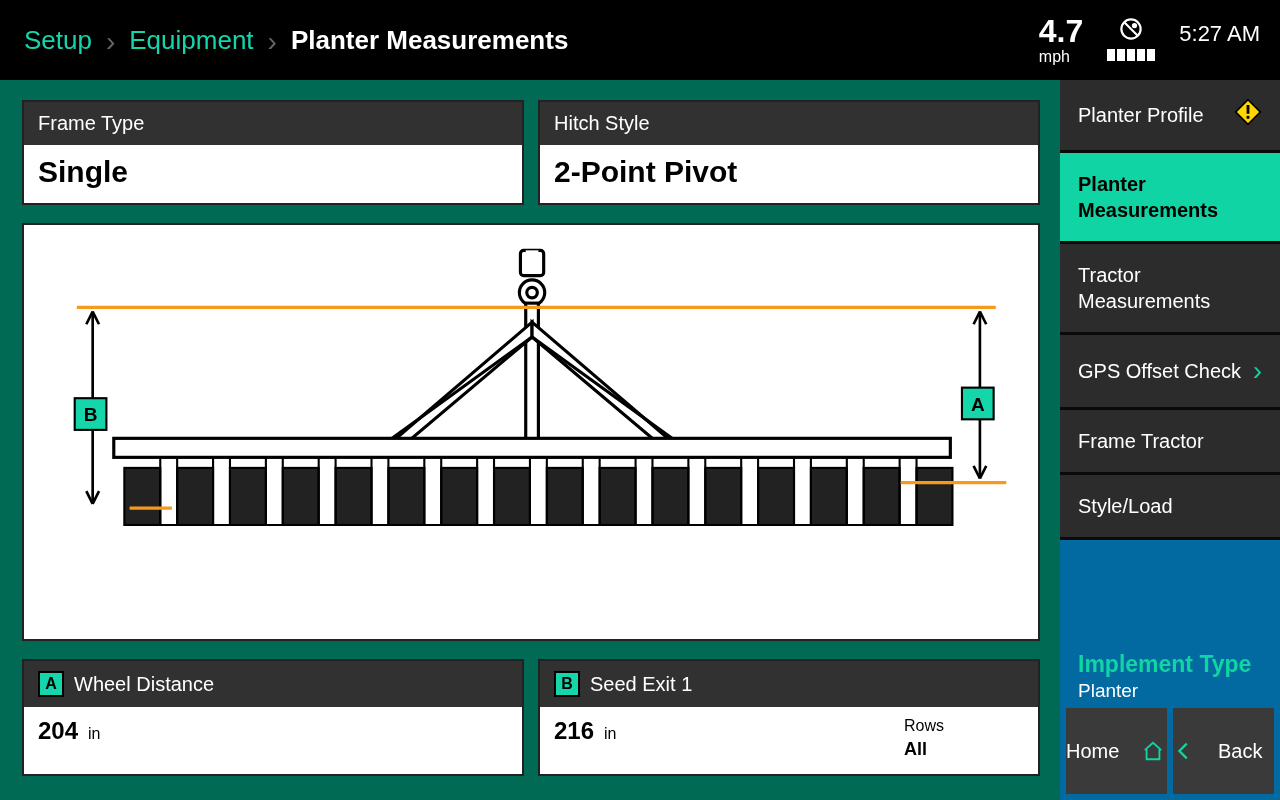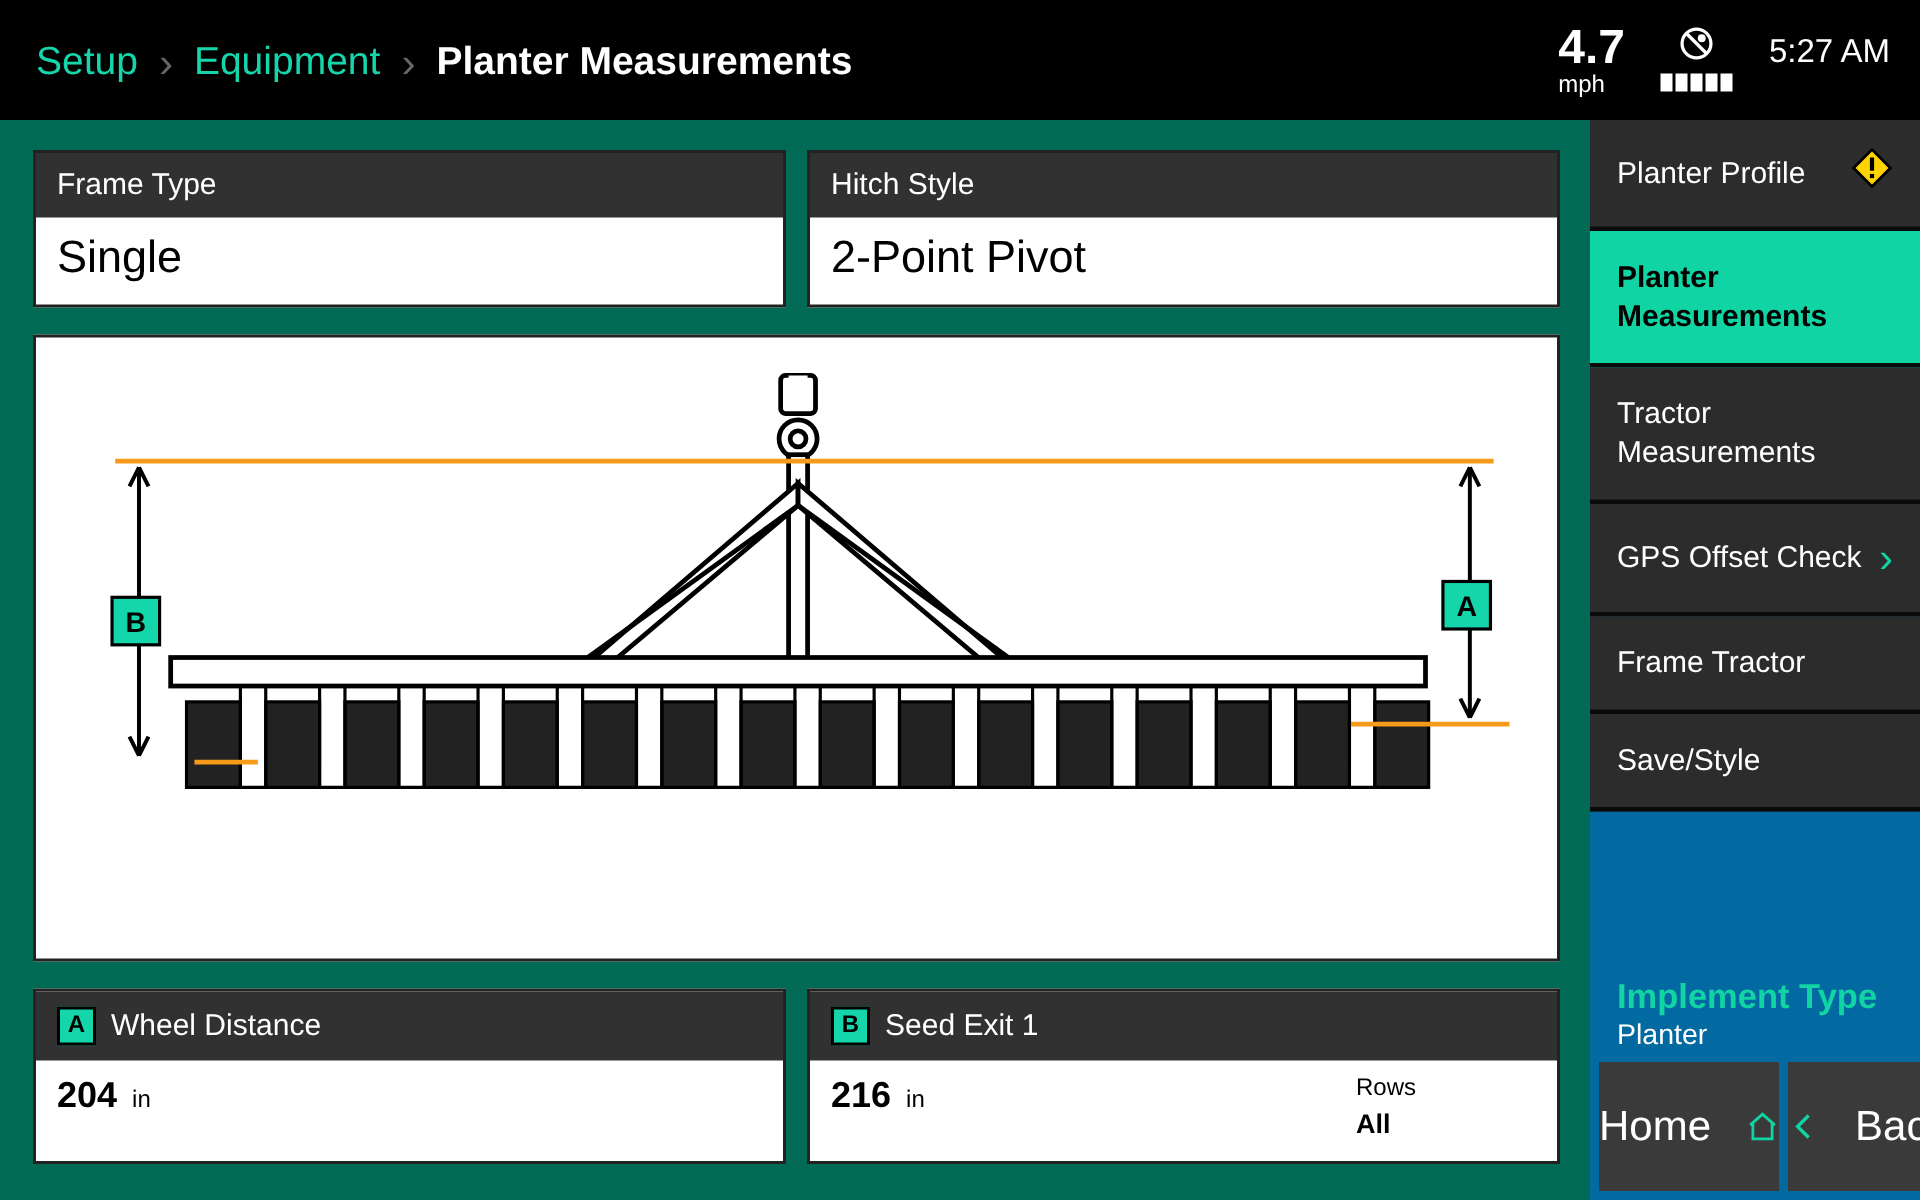--- a/index.html
+++ b/index.html
@@ -21,21 +21,21 @@
   .clock { font-size: 22px; align-self: flex-start; padding-top: 6px; }
 
   .body { flex: 1; display: flex; }
   .main { flex: 1; background: #006a54; padding: 20px 20px 24px 22px; display: flex; flex-direction: column; gap: 18px; }
   .sidebar { width: 220px; background: #0369a1; display: flex; flex-direction: column; }
 
   .top-cards { display: flex; gap: 14px; }
   .card { flex: 1; border: 2px solid #222; background: #fff; display: flex; flex-direction: column; }
   .card-head { background: #313131; color: #fff; font-size: 20px; padding: 10px 14px; display: flex; align-items: center; gap: 10px; }
   .card-body { padding: 10px 14px 14px 14px; }
-  .card-value { font-size: 30px; font-weight: 400; }
+  .card-value { font-size: 30px; font-weight: 700; }
 
   .diagram { background: #fff; border: 2px solid #222; flex: 1; position: relative; }
   .diagram svg { position: absolute; inset: 0; width: 100%; height: 100%; }
 
   .bottom-cards { display: flex; gap: 14px; }
   .bottom-cards .card-body { display: flex; align-items: baseline; gap: 10px; }
   .measure-value { font-size: 24px; font-weight: 700; }
   .measure-unit { font-size: 16px; }
   .badge { width: 26px; height: 26px; background: #15d6ab; border: 2px solid #000; display: inline-flex; align-items: center; justify-content: center; font-weight: 700; color: #000; font-size: 16px; }
   .rows-block { margin-left: auto; display: flex; flex-direction: column; align-self: stretch; justify-content: center; gap: 4px; padding-right: 80px; }
@@ -46,21 +46,21 @@
   .side-item.active { background: #10d4a3; color: #000; font-weight: 700; }
   .side-item .chev { margin-left: auto; color: #10d4a3; font-size: 28px; }
   .side-item .warn { margin-left: auto; }
   .side-item .warn svg { width: 28px; height: 28px; }
 
   .side-spacer { flex: 1; }
   .impl-block { padding: 14px 18px 6px 18px; }
   .impl-label { color: #10d4a3; font-weight: 700; font-size: 23px; }
   .impl-value { color: #fff; font-size: 19px; margin-top: 2px; }
   .nav-buttons { display: flex; gap: 6px; padding: 0 6px 6px 6px; }
-  .nav-btn { flex: 1; background: #3a3a3a; color: #fff; height: 86px; display: flex; align-items: center; justify-content: center; gap: 23px; font-size: 28px; cursor: pointer; }
+  .nav-btn { flex: 1; background: #3a3a3a; color: #fff; height: 86px; display: flex; align-items: center; gap: 23px; font-size: 20px; cursor: pointer; }
   .nav-btn svg { width: 22px; height: 22px; }
 </style>
 </head>
 <body>
 
 <div class="root">
   <div class="topbar">
     <div class="breadcrumb">
       <span class="crumb-link">Setup</span>
       <span class="crumb-sep">›</span>
@@ -238,21 +238,21 @@
         <span>Tractor Measurements</span>
       </div>
       <div class="side-item">
         <span>GPS Offset Check</span>
         <span class="chev">›</span>
       </div>
       <div class="side-item">
         <span>Frame Tractor</span>
       </div>
       <div class="side-item">
-        <span>Save/Style</span>
+        <span>Style/Load</span>
       </div>
 
       <div class="side-spacer"></div>
 
       <div class="impl-block">
         <div class="impl-label">Implement Type</div>
         <div class="impl-value">Planter</div>
       </div>
       <div class="nav-buttons">
         <div class="nav-btn">

